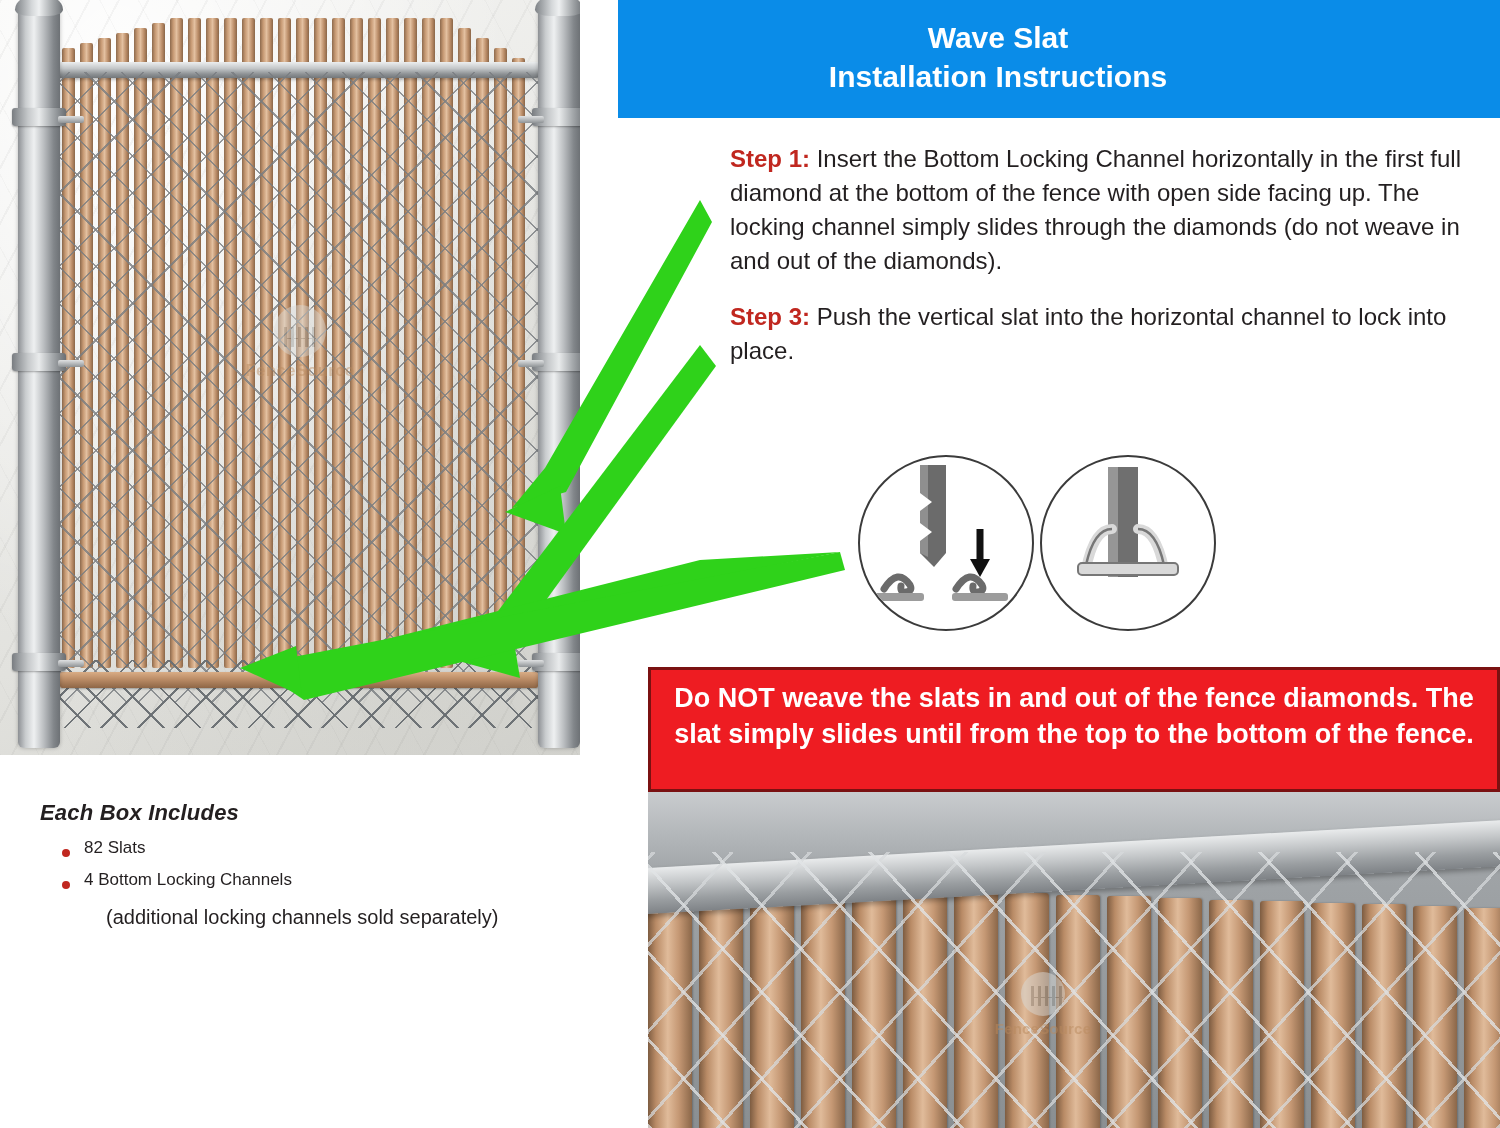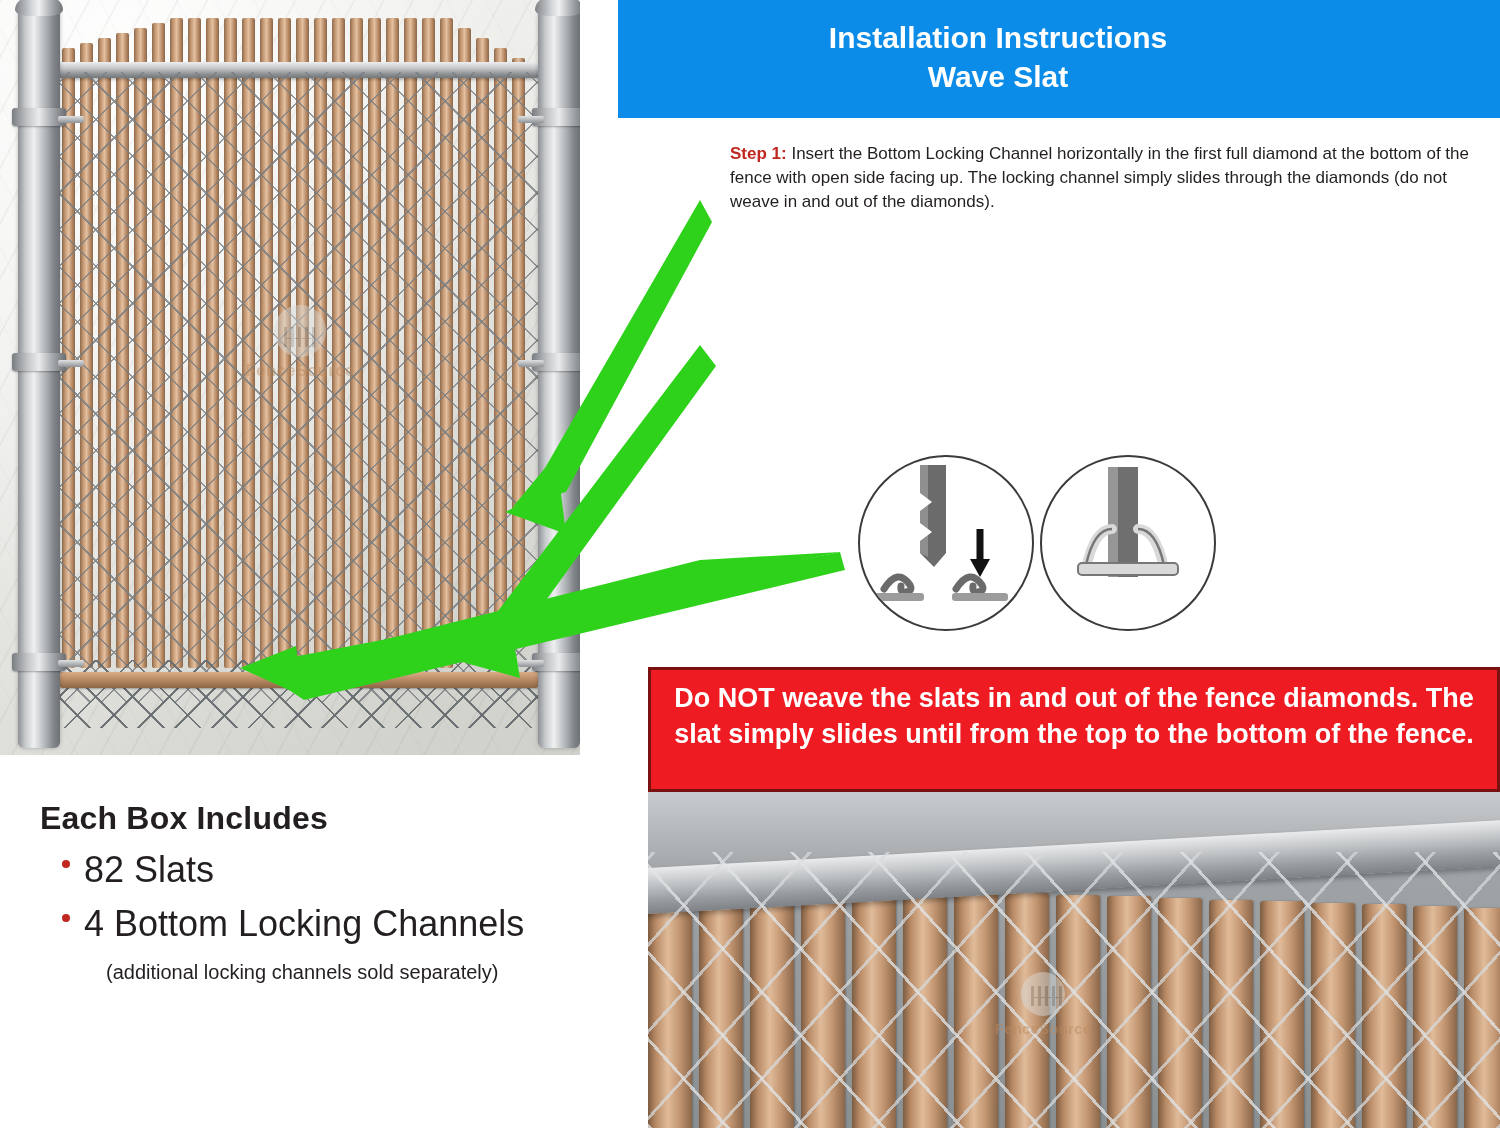--- a/index.html
+++ b/index.html
@@ -204,32 +204,33 @@
 
   
   .left-text {
     position: absolute;
     left: 40px;
     top: 800px;
     width: 560px;
     color: #231f20;
   }
   .box-includes-title {
-    font-size: 32px;
+    font-size: 22px;
     font-weight: bold;
     margin: 0 0 10px 0;
     letter-spacing: 0.2px;
+    font-style: italic;
   }
   .bullet-list {
     margin: 0 0 18px 0;
     padding: 0;
     list-style: none;
   }
   .bullet-list li {
-    font-size: 36px;
+    font-size: 17px;
     margin: 12px 0 8px 22px;
     position: relative;
     padding-left: 22px;
   }
   .bullet-list li .dot {
     position: absolute;
     left: 0;
     top: 11px;
     width: 8px;
     height: 8px;
@@ -351,21 +352,21 @@
   }
 
   
   .steps {
     position: absolute;
     left: 112px;
     top: 142px;
     width: 740px;
   }
   .step {
-    font-size: 17px;
+    font-size: 24px;
     line-height: 1.42;
     color: #231f20;
     margin-bottom: 22px;
   }
   .step .lbl {
     color: #c0271f;
     font-weight: bold;
   }
 
   
@@ -555,28 +556,31 @@
         <li><span class="dot"></span><span>4 Bottom Locking Channels</span></li>
       </ul>
       <div class="sub-note">(additional locking channels sold separately)</div>
     </div>
   </div>
 
   <div class="right-col">
 
     <div class="blue-header">
       <div class="htitle">
+        <div>Wave Slat</div>
         <div>Installation Instructions</div>
-        <div>Wave Slat</div>
       </div>
     </div>
 
     <div class="steps">
       <div class="step">
         <span class="lbl">Step 1:</span><span> Insert the Bottom Locking Channel horizontally in the first full diamond at the bottom of the fence with open side facing up. The locking channel simply slides through the diamonds (do not weave in and out of the diamonds).</span>
+      </div>
+      <div class="step">
+        <span class="lbl">Step 3:</span><span> Push the vertical slat into the horizontal channel to lock into place.</span>
       </div>
     </div>
 
     <div class="detail-circles">
       <div class="dcircle one">
         <svg width="172" height="172" viewBox="0 0 172 172">
 
           <path d="M60 8 L86 8 L86 96 L74 110 L60 96 Z" fill="#6b6b6b"></path>
           <path d="M60 8 L68 8 L68 100 L60 96 Z" fill="#8f8f8f"></path>
           <path d="M60 36 l12 9 l-12 9 z" fill="#ffffff"></path>

